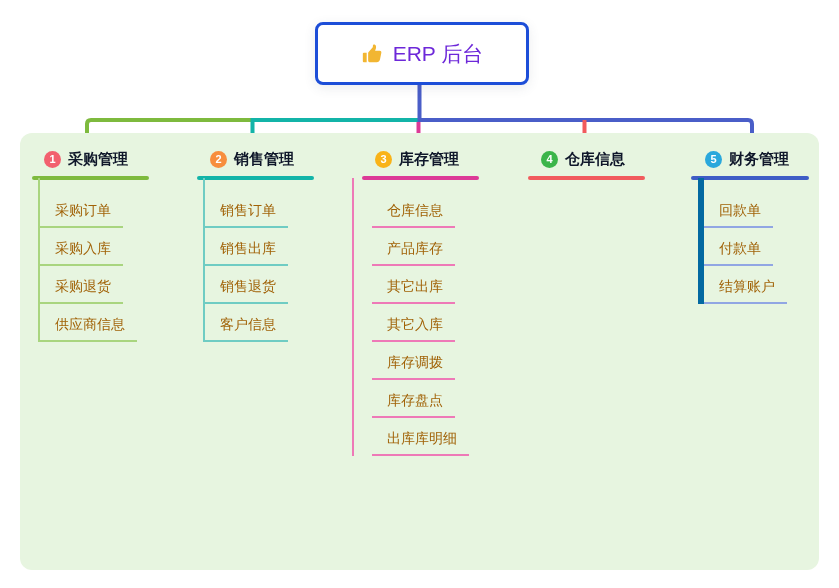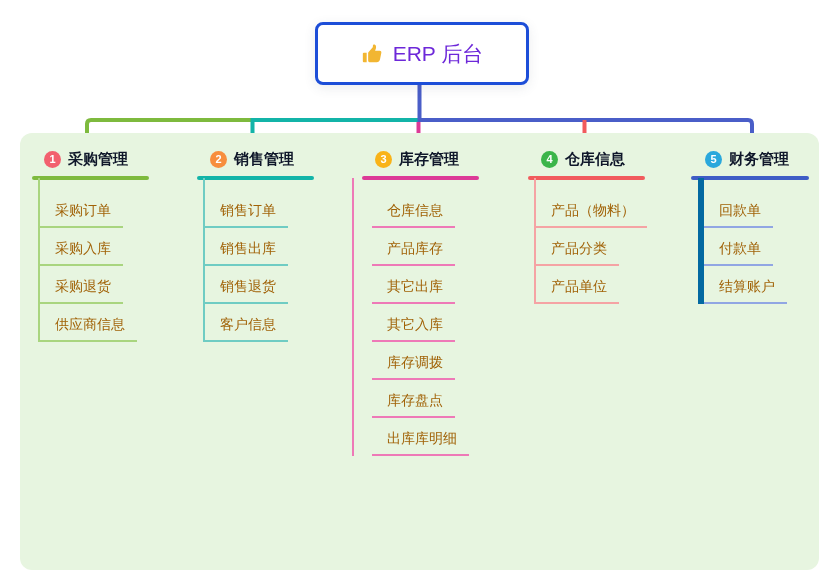--- a/index.html
+++ b/index.html
@@ -145,31 +145,20 @@
     <div class="kid">
         <span class="kid-label k3">出库库明细</span>
       </div>
   </div>
 
   <div class="head" style="left:541px;">
     <span class="badge g4">4</span>
     <span class="head-label">仓库信息</span>
   </div>
   <div class="uline u4" style="left:528px;width:117px;"></div>
-  <div class="kids s4" style="left:534px;">
-    <div class="kid">
-        <span class="kid-label k4">产品（物料）</span>
-      </div>
-    <div class="kid">
-        <span class="kid-label k4">产品分类</span>
-      </div>
-    <div class="kid">
-        <span class="kid-label k4">产品单位</span>
-      </div>
-  </div>
 
   <div class="head" style="left:705px;">
     <span class="badge g5">5</span>
     <span class="head-label">财务管理</span>
   </div>
   <div class="uline u5" style="left:691px;width:118px;"></div>
   <div class="kids s5" style="left:698px;">
     <div class="kid">
         <span class="kid-label k5">回款单</span>
       </div>

